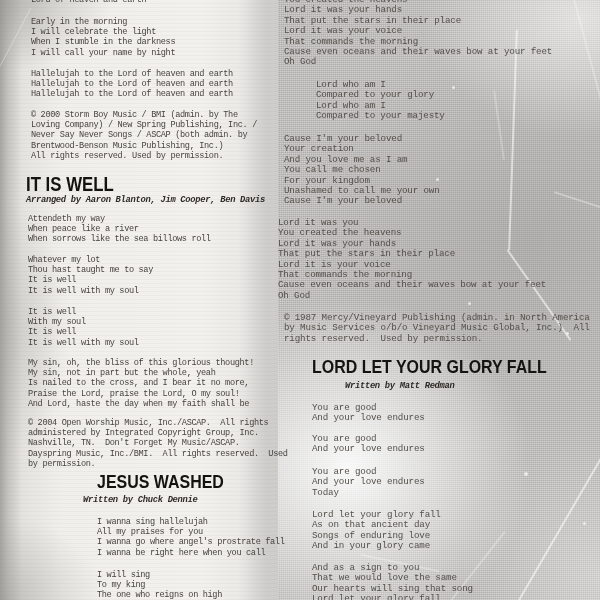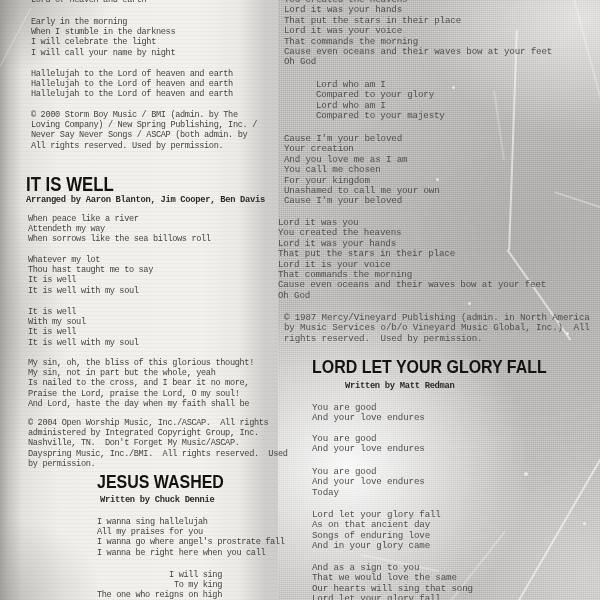--- a/index.html
+++ b/index.html
@@ -30,21 +30,21 @@
       radial-gradient(ellipse 95px 170px at 0% 55%, rgba(158,156,153,.35), rgba(0,0,0,0) 75%),
       radial-gradient(ellipse 130px 110px at 2% 100%, rgba(148,146,143,.42), rgba(0,0,0,0) 75%),
       linear-gradient(90deg, #a7a5a2 0px, #c5c3c0 8px, #e5e3e0 22px, #f1efec 60px, #f3f1ee 200px, #eae8e5 250px, #dedcd9 278px);
   }
   .scratch{position:absolute;background:rgba(255,255,255,.55);z-index:1;}
   .dot{position:absolute;width:3px;height:3px;border-radius:50%;background:rgba(255,255,255,.65);z-index:1;}
   .blk{position:absolute;z-index:2;}
   .mono-l{font-size:8.6px;line-height:10.2px;letter-spacing:-.35px;color:#474440;}
   .mono-r{font-size:9.2px;line-height:10.4px;letter-spacing:-.15px;color:#544f4a;}
   .line{white-space:pre;}
-  .credit{position:absolute;z-index:2;font-weight:bold;font-size:8.8px;letter-spacing:-.3px;color:#2e2b27;white-space:pre;}
+  .credit{position:absolute;z-index:2;font-weight:bold;font-size:8.8px;letter-spacing:-.3px;color:#2e2b27;white-space:pre;font-style:italic;}
   .title{
     position:absolute;z-index:2;margin:0;
     font-family:"Liberation Sans", sans-serif;font-weight:bold;color:#15130f;
     transform:scaleX(.84);transform-origin:left top;white-space:nowrap;
   }
 </style>
 </head>
 <body>
 
 <div class="scan">
@@ -65,41 +65,42 @@
   <div class="dot" style="left:524px;top:472px;width:4px;height:4px;"></div>
   <div class="dot" style="left:566px;top:332px;"></div>
   <div class="dot" style="left:583px;top:522px;"></div>
   <div class="dot" style="left:452px;top:86px;"></div>
 
   <div class="blk mono-l" style="left:31px;top:-5px;">
       <div class="line">Lord of heaven and earth</div>
     </div>
   <div class="blk mono-l" style="left:31px;top:17px;">
       <div class="line">Early in the morning</div>
+      <div class="line">I will celebrate the light</div>
       <div class="line">When I stumble in the darkness</div>
-      <div class="line">I will celebrate the light</div>
       <div class="line">I will call your name by night</div>
     </div>
   <div class="blk mono-l" style="left:31px;top:69px;">
       <div class="line">Hallelujah to the Lord of heaven and earth</div>
       <div class="line">Hallelujah to the Lord of heaven and earth</div>
       <div class="line">Hallelujah to the Lord of heaven and earth</div>
     </div>
   <div class="blk mono-l" style="left:31px;top:110px;">
       <div class="line">© 2000 Storm Boy Music / BMI (admin. by The</div>
       <div class="line">Loving Company) / New Spring Publishing, Inc. /</div>
       <div class="line">Never Say Never Songs / ASCAP (both admin. by</div>
+      <div class="line">Brentwood-Benson Music Publishing, Inc.)</div>
       <div class="line">All rights reserved. Used by permission.</div>
     </div>
 
   <h2 class="title" style="left:26px;top:173px;font-size:20px;">IT IS WELL</h2>
   <div class="credit" style="left:26px;top:195px;">Arranged by Aaron Blanton, Jim Cooper, Ben Davis</div>
   <div class="blk mono-l" style="left:28px;top:214px;">
+      <div class="line">Attendeth my way</div>
       <div class="line">When peace like a river</div>
-      <div class="line">Attendeth my way</div>
       <div class="line">When sorrows like the sea billows roll</div>
     </div>
   <div class="blk mono-l" style="left:28px;top:255px;">
       <div class="line">Whatever my lot</div>
       <div class="line">Thou hast taught me to say</div>
       <div class="line">It is well</div>
       <div class="line">It is well with my soul</div>
     </div>
   <div class="blk mono-l" style="left:28px;top:307px;">
       <div class="line">It is well</div>
@@ -116,28 +117,28 @@
     </div>
   <div class="blk mono-l" style="left:28px;top:418px;">
       <div class="line">© 2004 Open Worship Music, Inc./ASCAP.  All rights</div>
       <div class="line">administered by Integrated Copyright Group, Inc.</div>
       <div class="line">Nashville, TN.  Don't Forget My Music/ASCAP.</div>
       <div class="line">Dayspring Music, Inc./BMI.  All rights reserved.  Used</div>
       <div class="line">by permission.</div>
     </div>
 
   <h2 class="title" style="left:97px;top:471px;font-size:19px;">JESUS WASHED</h2>
-  <div class="credit" style="left:100px;top:495px;">Written by Chuck Dennie</div>
+  <div class="credit" style="left:83px;top:495px;">Written by Chuck Dennie</div>
   <div class="blk mono-l" style="left:97px;top:517px;">
       <div class="line">I wanna sing hallelujah</div>
       <div class="line">All my praises for you</div>
       <div class="line">I wanna go where angel's prostrate fall</div>
       <div class="line">I wanna be right here when you call</div>
     </div>
-  <div class="blk mono-l" style="left:97px;top:570px;text-align:right;">
+  <div class="blk mono-l" style="left:97px;top:570px;">
       <div class="line">I will sing</div>
       <div class="line">To my king</div>
       <div class="line">The one who reigns on high</div>
     </div>
 
   <div class="blk mono-r" style="left:284px;top:-5px;">
       <div class="line">You created the heavens</div>
       <div class="line">Lord it was your hands</div>
       <div class="line">That put the stars in their place</div>
       <div class="line">Lord it was your voice</div>

